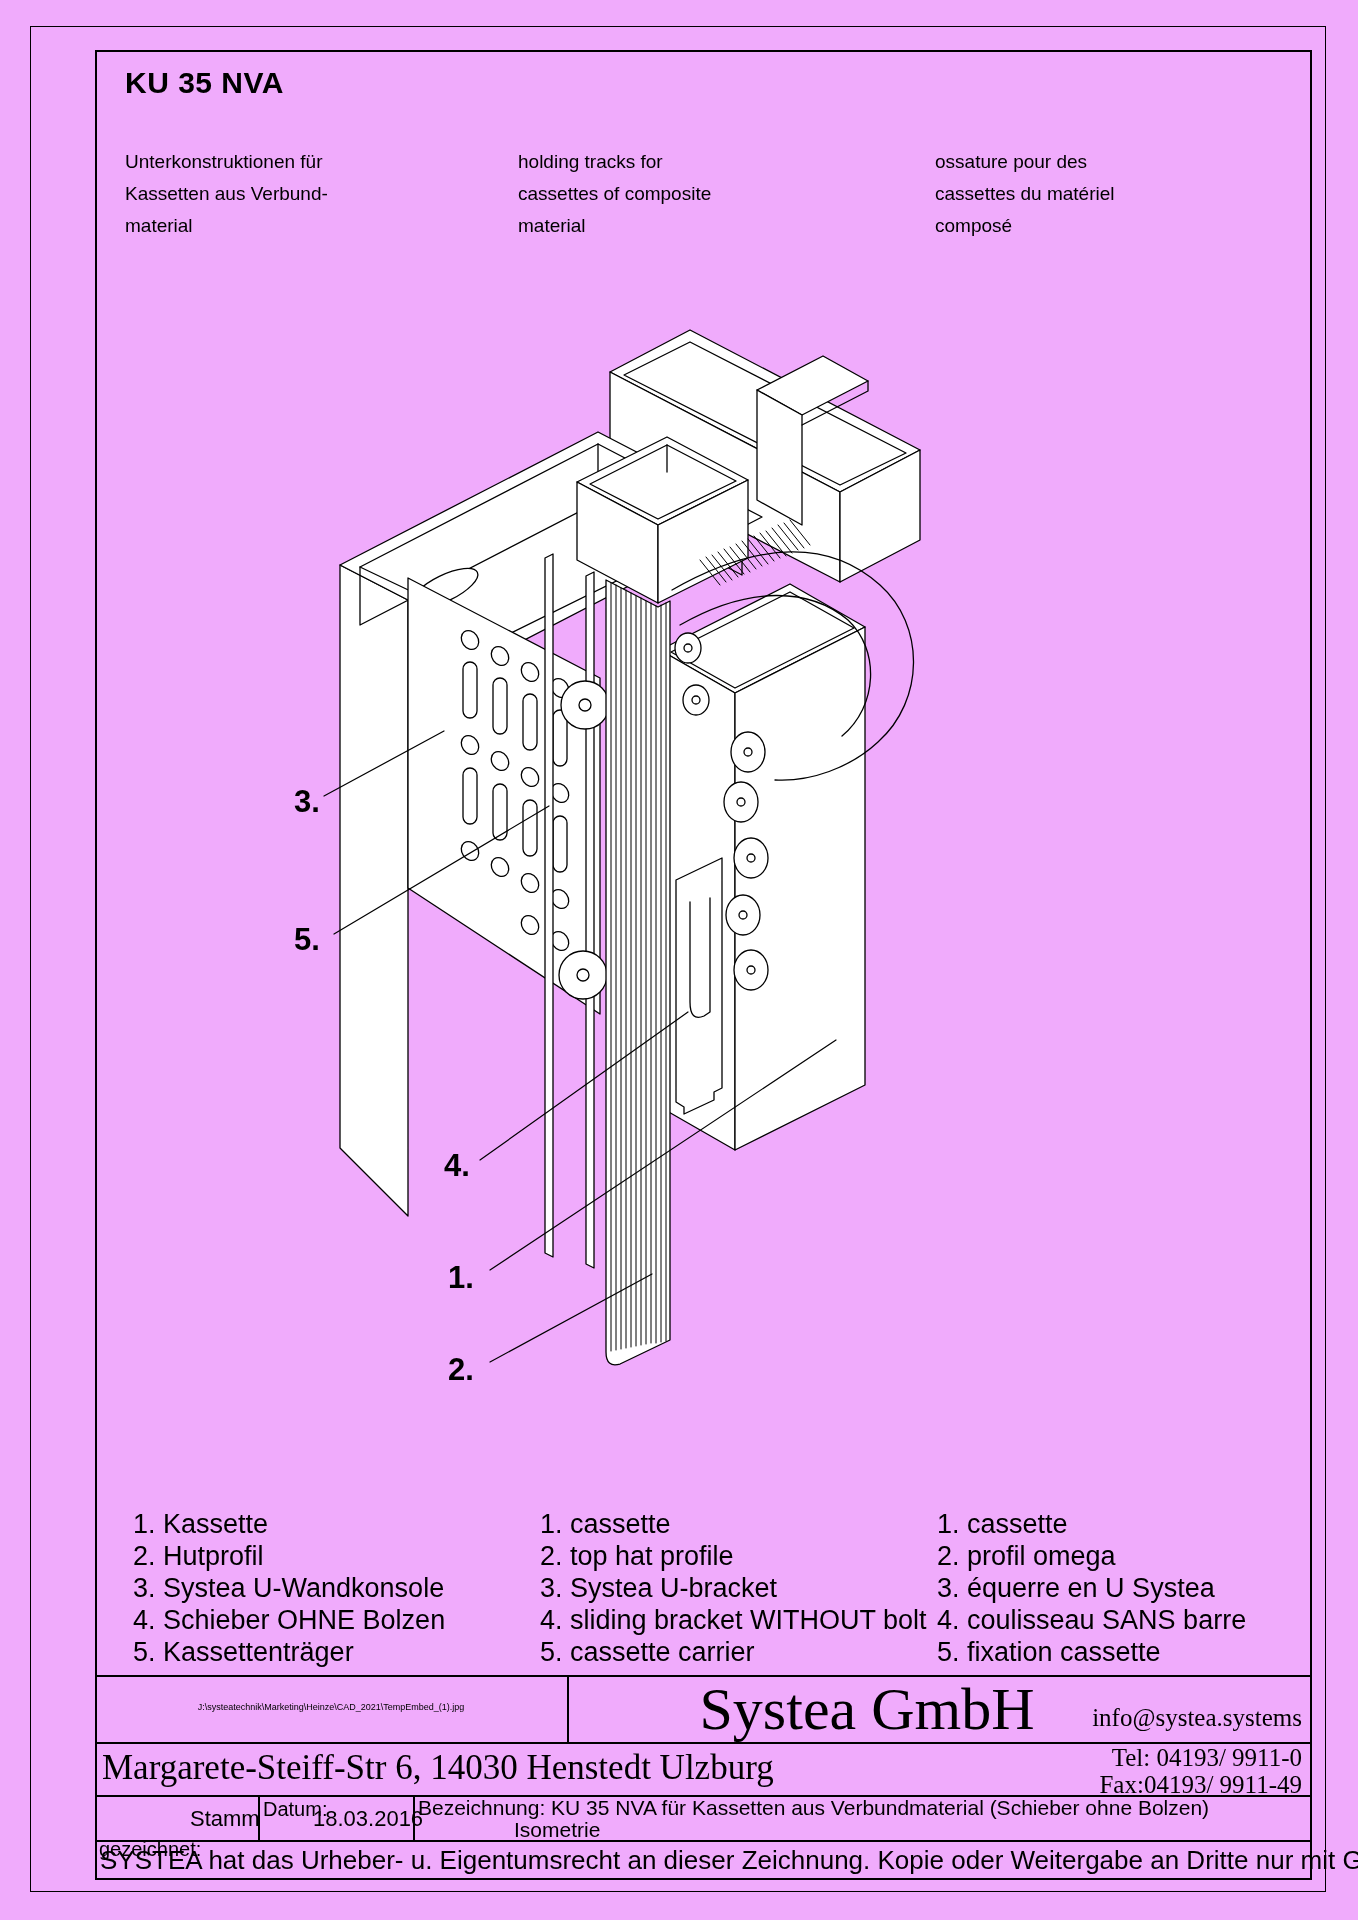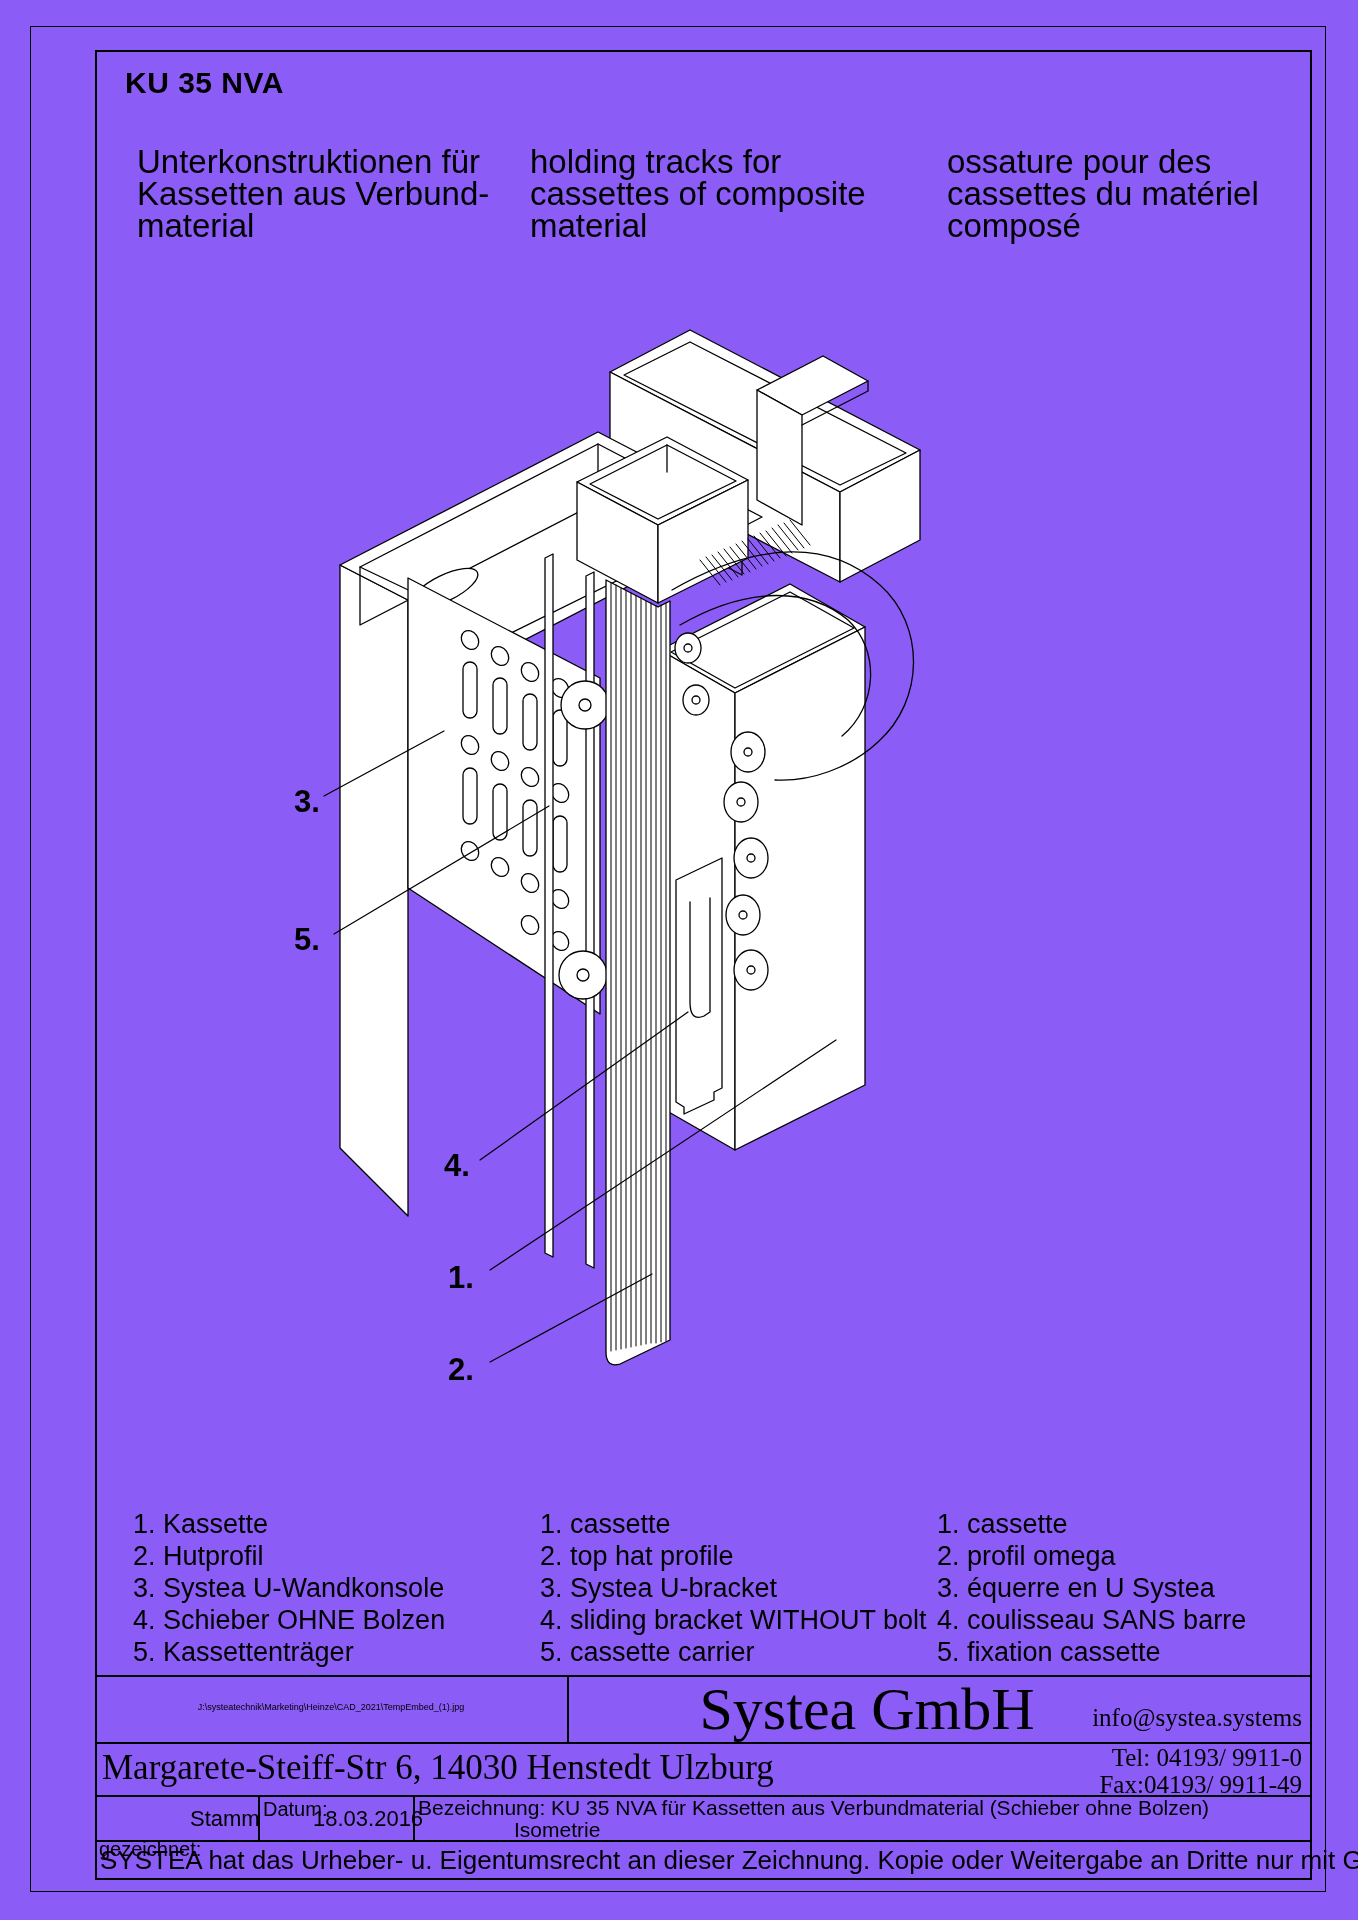--- a/index.html
+++ b/index.html
@@ -1,25 +1,25 @@
 <!DOCTYPE html>
 <html><head>
 <meta charset="utf-8">
 <style>
   html,body{margin:0;padding:0;background:#e8e8e8;}
-  .page{position:relative;width:1358px;height:1920px;background:#8b5cf6;color:#000;
+  .page{position:relative;width:1358px;height:1920px;background:#f0abfc;color:#000;
         font-family:"Liberation Sans",sans-serif;overflow:hidden;}
   .abs{position:absolute;}
   .frame{position:absolute;border:2px solid #000;}
   .frame-outer{left:30px;top:26px;width:1294px;height:1864px;border-width:1px;}
   .frame-inner{left:95px;top:50px;width:1213px;height:1826px;}
   .hline{position:absolute;left:95px;width:1215px;height:0;border-top:2px solid #000;}
   .vline{position:absolute;width:0;border-left:2px solid #000;}
   .title{font-size:30px;font-weight:bold;letter-spacing:0.5px;}
-  .desc{font-size:33px;line-height:32px;white-space:nowrap;margin-left:12px;}
+  .desc{font-size:19px;line-height:32px;white-space:nowrap;}
   .legend-item{font-size:27px;line-height:32px;white-space:nowrap;}
   .pathtext{font-size:9px;letter-spacing:0;}
   .serif{font-family:Liberation Serif, serif;}
   .company{font-size:60px;line-height:62px;}
   .email{font-size:25px;}
   .address{font-size:35px;}
   .telfax{font-size:25px;line-height:27px;white-space:nowrap;}
   .tb-label{font-size:20px;}
   .tb-value{font-size:22px;}
   .bez{font-size:21px;line-height:22px;white-space:nowrap;}

